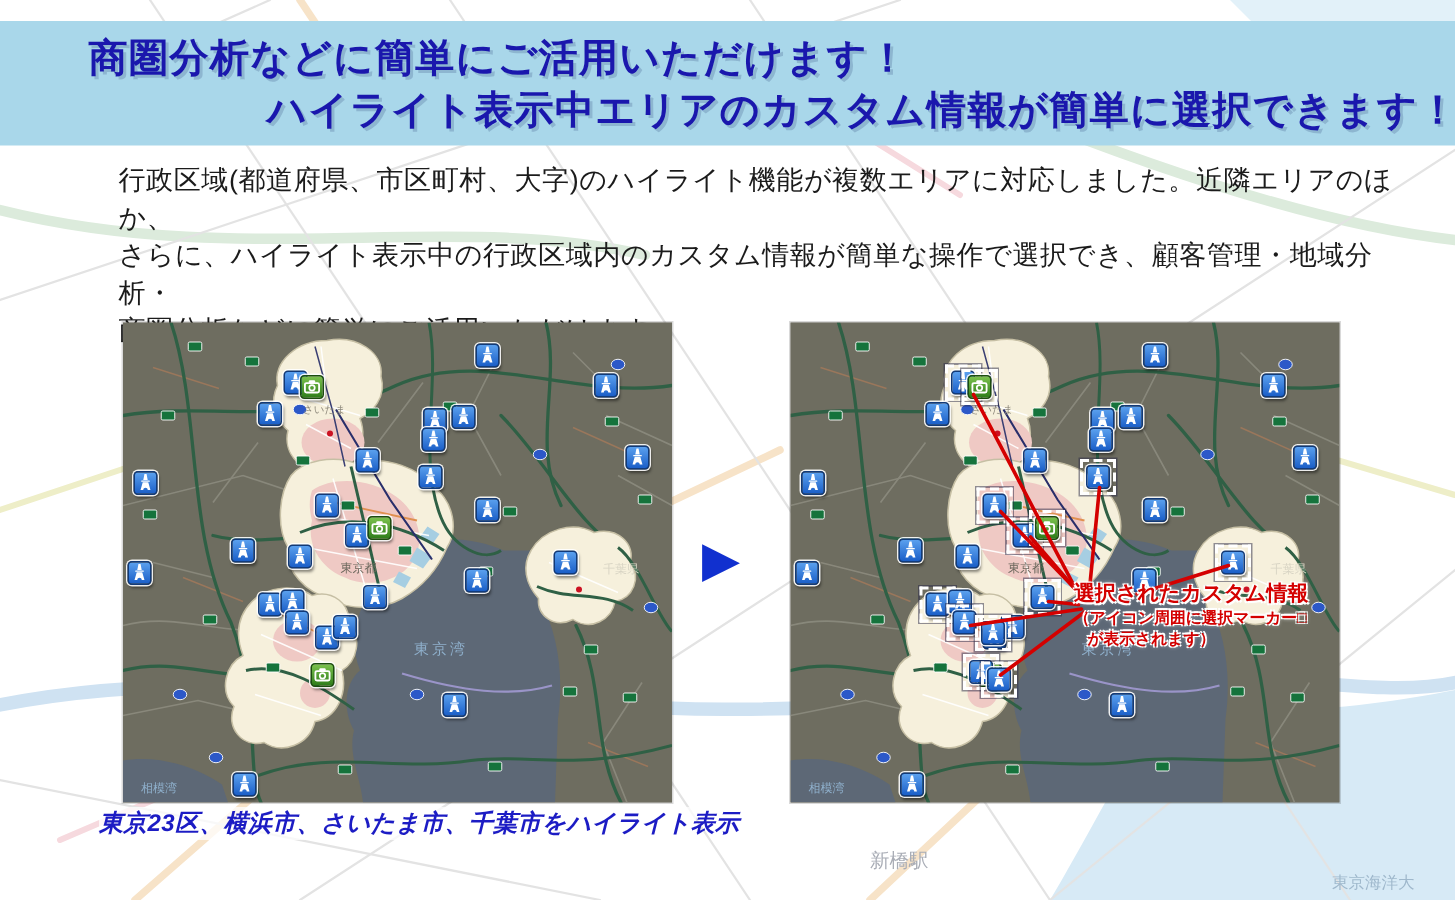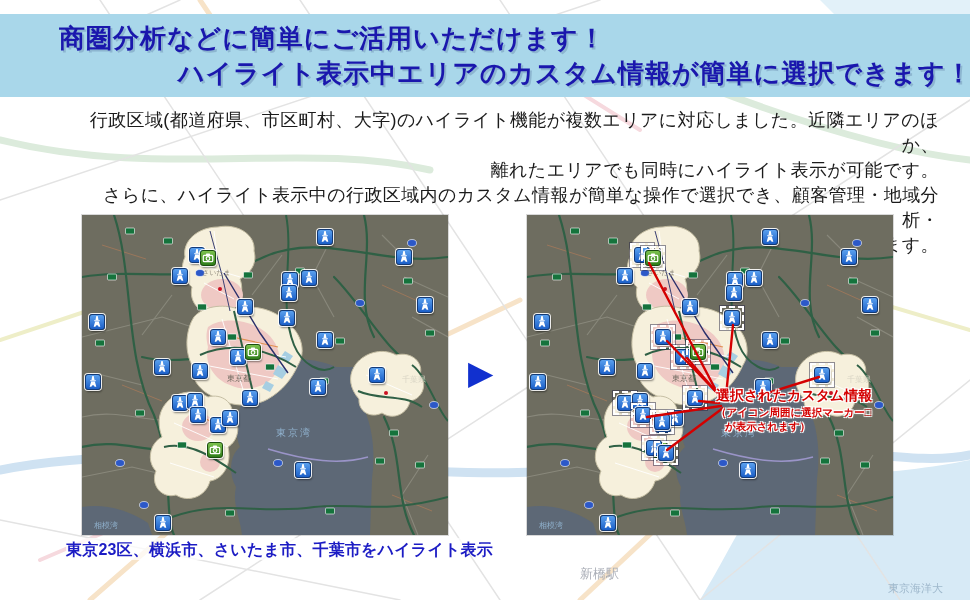--- a/index.html
+++ b/index.html
@@ -14,21 +14,21 @@
   .banner{position:absolute;left:0;top:14px;width:970px;height:83px;
           background:var(--banner-bg,#a9d7ea);}
   .h1,.h2{position:absolute;white-space:nowrap;font-weight:bold;
           color:var(--headline,#1a17ad);font-size:26px;letter-spacing:1px;
           text-shadow:2px 2px 0 rgba(90,120,160,.35);}
   .h1{left:59px;top:7px;}
   .h2{left:178px;top:42px;}
 
   
   .desc{position:absolute;left:79px;top:108px;width:860px;
-        font-size:18px;line-height:25px;color:#1b1b1b;letter-spacing:.4px;text-align:right;}
+        font-size:18px;line-height:25px;color:#1b1b1b;letter-spacing:.4px;}
 
   
   .map{position:absolute;top:215px;width:366px;height:320px;overflow:hidden;
        background:#6e6d60;box-shadow:0 0 0 1px rgba(0,0,0,.15);}
   .map.left{left:82px;}
   .map.right{left:527px;}
   .map-canvas{position:absolute;inset:0;z-index:1;}
   .map-canvas svg{position:absolute;inset:0;width:100%;height:100%;}
   .icon-layer{position:absolute;inset:0;z-index:2;}
 
@@ -56,21 +56,21 @@
   .callout-note.indent{padding-left:9px;}
 
   
   .arrow{position:absolute;left:468px;top:356px;font-size:33px;line-height:1;
          color:var(--arrow-blue,#1130cf);}
 
   
   .caption{position:absolute;top:538px;height:22px;text-align:center;
            font-size:16px;font-weight:bold;color:var(--caption,#1c1cc4);
            line-height:23px;letter-spacing:.2px;white-space:nowrap;}
-  .capL{left:66px;width:398px;background:rgba(255,255,255,.75);}
+  .capL{left:66px;width:398px;background:rgba(255,255,255,.75);font-style:italic;}
   .capR{left:492px;width:444px;background:rgba(255,255,255,.95);}
 </style>
 </head>
 <body>
 
 <div class="stage">
 
   <svg class="bg-map" viewBox="0 0 970 600" preserveAspectRatio="none">
     <rect width="970" height="600" fill="#ffffff"></rect>
     <path d="M780,470 C840,480 920,470 970,460 L970,600 L700,600 C730,550 750,505 780,470 Z" fill="#d7eaf6"></path>
@@ -101,21 +101,20 @@
     <text x="888" y="592" font-size="11" fill="#9fb8cc">東京海洋大</text>
   </svg>
 
   <div class="banner">
     <div class="h1">商圏分析などに簡単にご活用いただけます！</div>
     <div class="h2">ハイライト表示中エリアのカスタム情報が簡単に選択できます！</div>
   </div>
 
   <div class="desc">
     <div>行政区域(都道府県、市区町村、大字)のハイライト機能が複数エリアに対応しました。近隣エリアのほか、</div>
-    <div>離れたエリアでも同時にハイライト表示が可能です。</div>
     <div>さらに、ハイライト表示中の行政区域内のカスタム情報が簡単な操作で選択でき、顧客管理・地域分析・</div>
     <div>商圏分析などに簡単にご活用いただけます。</div>
   </div>
 
   <div class="map left" id="map-left">
     <div class="map-canvas">
   <svg viewBox="0 0 366 320" preserveAspectRatio="none">
     <rect width="366" height="320" fill="#6e6d60"></rect>
     <g stroke="#8e8d80" stroke-width="1.1" fill="none" opacity=".85">
       <path d="M0,122 L80,102 L140,122"></path>

